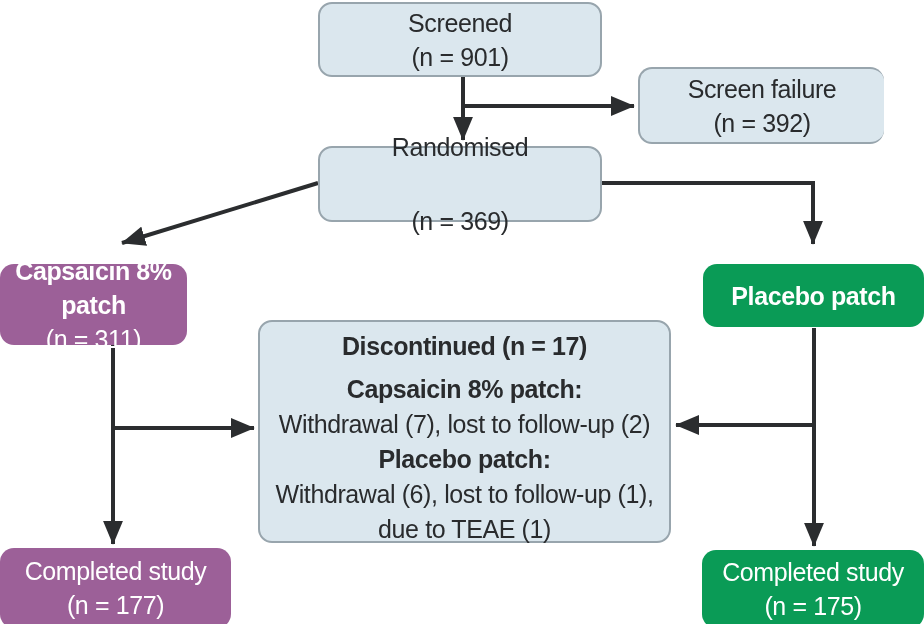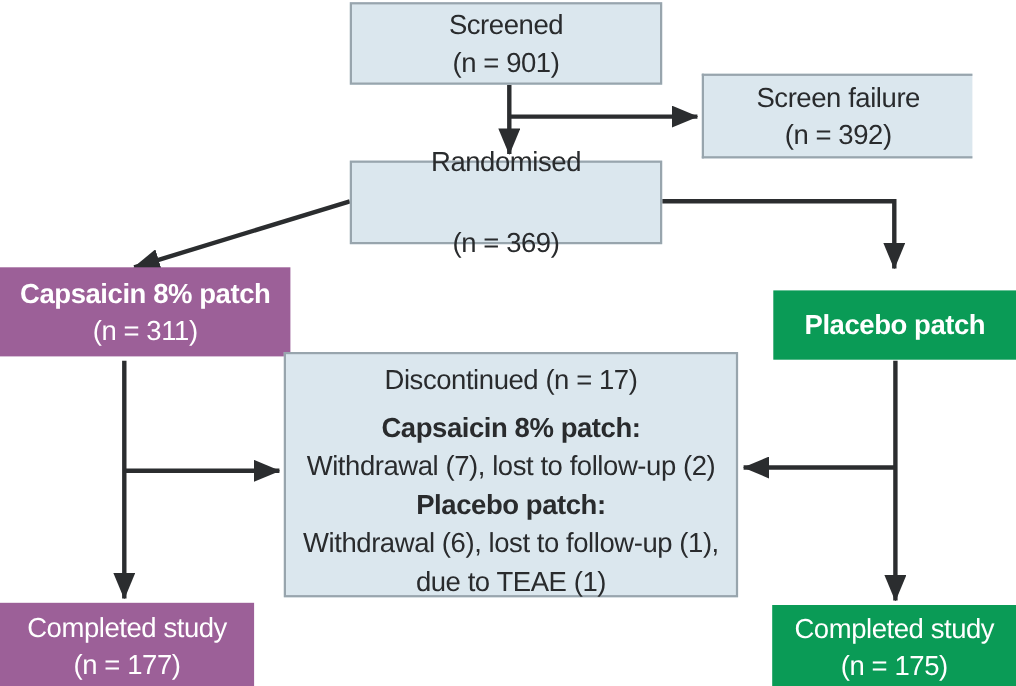--- a/index.html
+++ b/index.html
@@ -11,45 +11,46 @@
     font-family:"Liberation Sans", sans-serif;
     letter-spacing:-0.4px;
   }
   .arrows{position:absolute;left:0;top:0;width:924px;height:624px;pointer-events:none;}
   .box{
     position:absolute;
     box-sizing:border-box;
     display:flex;flex-direction:column;
     align-items:center;justify-content:center;
     text-align:center;
+    border-radius:14px;
   }
   .blue{
     background:#dbe7ee;
     border:2px solid #98a5ad;
     color:#292b2d;
   }
   .purple{background:#9c6098;color:#ffffff;}
   .green{background:#0a9b56;color:#ffffff;}
   .l1,.l2{font-size:25px;line-height:34px;}
   .bold{font-weight:bold;}
   
   .screened{left:318px;top:2px;width:284px;height:75px;}
   .screen-failure{left:638px;top:67px;width:246px;height:77px;border-right:none;}
   .randomised{left:318px;top:146px;width:284px;height:76px;gap:40px;}
-  .capsaicin{left:0;top:243px;width:264px;height:81px;align-items:center;}
+  .capsaicin{left:0;top:264px;width:187px;height:81px;align-items:center;}
   .placebo{left:703px;top:264px;width:221px;height:63px;}
   .discontinued{
     left:258px;top:320px;width:413px;height:223px;
     justify-content:flex-start;
     padding-top:7px;
   }
   .completed-capsaicin{left:0;top:548px;width:231px;height:80px;}
   .completed-placebo{left:702px;top:550px;width:222px;height:78px;}
   .db-line{font-size:25px;line-height:35px;}
-  .db-title{margin-bottom:8px;}
+  .db-title{margin-bottom:8px;font-weight:bold;}
 </style>
 </head>
 <body>
 
 <div class="canvas">
 
   <svg class="arrows" viewBox="0 0 924 624" xmlns="http://www.w3.org/2000/svg">
     <defs>
       <marker id="ah" viewBox="0 0 6 5" markerWidth="6" markerHeight="5" refX="5.8" refY="2.5" orient="auto" markerUnits="strokeWidth">
         <path d="M0,0 L6,2.5 L0,5 Z" fill="#2b2d2f"></path>

